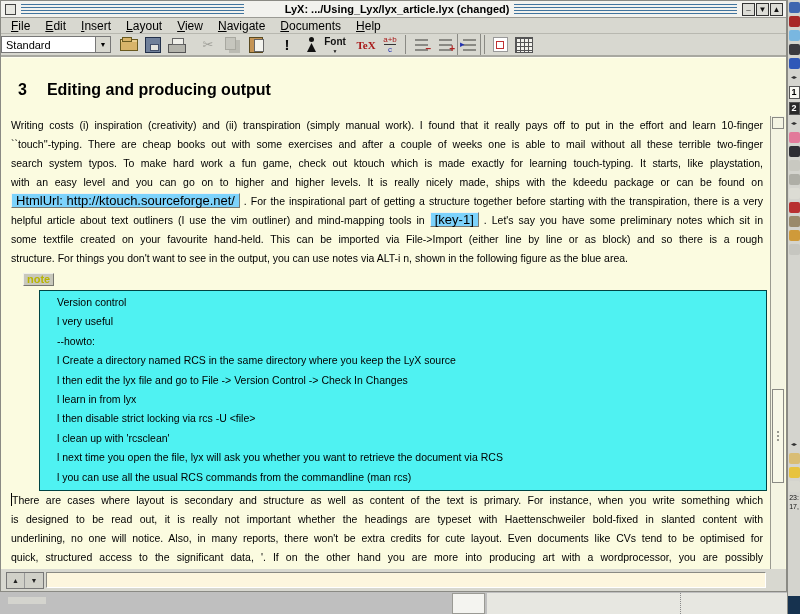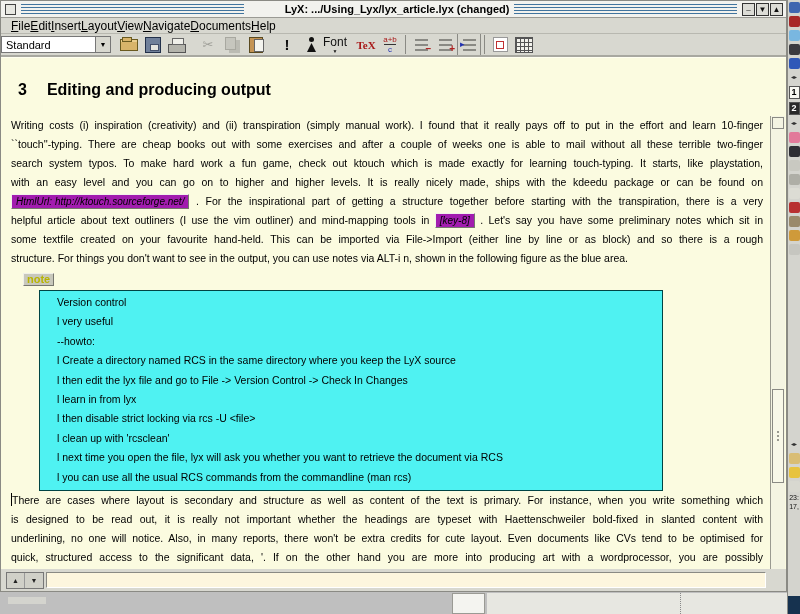--- a/index.html
+++ b/index.html
@@ -13,21 +13,21 @@
 
   
   .titlebar { height:17px; background:#f2f2ee; display:flex; align-items:center; border-bottom:1px solid #9a9a94; }
   .wmenu-btn { width:11px; height:11px; margin-left:4px; border:1px solid #444; background:#e8e8e2; }
   .stripes { flex:1; height:11px; margin:0 5px; background:repeating-linear-gradient(to bottom,#41749e 0 1px,#f2f2ee 1px 3px); }
   .wtitle { font-size:11px; font-weight:bold; color:#000; white-space:nowrap;margin-left:36px; }
   .wbtns { display:flex; gap:1px; margin-right:3px; }
   .wbtn { width:13px; height:13px; border:1px solid #333; background:#dcdcd6; font-size:8px; line-height:11px; text-align:center; color:#111; }
 
   
-  .menubar { height:16px; display:flex; align-items:center; padding-left:10px; background:#d8d8d0; border-bottom:1px solid #b8b8b0; font-size:12px; color:#000; }
+  .menubar { height:16px; display:flex; align-items:center; gap:15px; padding-left:10px; background:#d8d8d0; border-bottom:1px solid #b8b8b0; font-size:12px; color:#000; }
   .mitem { cursor:default; white-space:nowrap; }
   .mn { text-decoration:underline; }
 
   
   .toolbar { height:23px; display:flex; align-items:center; background:#d8d8d0; border-bottom:2px solid #a8a8a0; }
   .combo { width:110px; height:17px; background:#fff; border:1px solid #777; display:flex; align-items:center; font-size:11px; margin-right:6px; }
   .combo-label { flex:1; padding-left:4px; }
   .combo-arrow { width:15px; height:100%; border-left:1px solid #777; background:#d8d8d0; font-size:7px; text-align:center; line-height:15px; }
   .tbtn { width:24px; height:21px; position:relative; display:flex; align-items:center; justify-content:center; flex-direction:column; }
   .tgap { width:7px; height:21px; }
@@ -41,21 +41,21 @@
   .ic-floppy::after { content:""; position:absolute; bottom:4px; left:9px; width:7px; height:5px; background:#e6e6e0; border:1px solid #44506a; }
   .ic-printer::before { content:""; width:16px; height:7px; background:#b4b4ac; border:1px solid #555; margin-top:7px; }
   .ic-printer::after { content:""; position:absolute; top:4px; left:7px; width:10px; height:5px; background:#efefe9; border:1px solid #666; }
   .ic-cut .tbglyph { font-size:13px; color:#5a5a54; }
   .ic-copy::before { content:""; width:9px; height:11px; background:#b2b2aa; border:1px solid #707068; box-shadow:4px 3px 0 #9a9a92; margin-right:4px; margin-bottom:3px; }
   .ic-paste::before { content:""; width:12px; height:14px; background:#c49454; border:1px solid #5a4a20; }
   .ic-paste::after { content:""; position:absolute; top:5px; left:10px; width:8px; height:11px; background:#f4f4ee; border:1px solid #666; }
   .ic-emph .tbglyph { font-weight:bold; font-size:15px; }
   .ic-noun::before { content:""; position:absolute; top:3px; left:10px; width:5px; height:5px; border-radius:50%; background:#111; }
   .ic-noun::after { content:""; position:absolute; top:9px; left:8px; width:9px; height:9px; background:#111; clip-path:polygon(50% 0,100% 100%,0 100%); }
-  .ic-font .tbglyph { font-size:12px; font-weight:normal; }
+  .ic-font .tbglyph { font-size:10px; font-weight:bold; }
   .ic-font::after { content:"▼"; font-size:5px; color:#111; }
   .ic-tex .tbglyph { font-family:"Liberation Serif",serif; font-weight:bold; font-size:11px; color:#a81818; }
   .ic-math .tbglyph { font-size:8px; line-height:8px; color:#a81818; }
   .ic-math::after { content:"c"; font-size:8px; line-height:9px; color:#2030b0; border-top:1px solid #333; padding:0 4px; }
   .ic-listminus::before, .ic-listplus::before, .ic-indent::before { content:""; width:13px; height:12px; background:repeating-linear-gradient(to bottom,#8a8a84 0 2px,transparent 2px 5px); }
   .ic-listminus::after { content:"–"; position:absolute; right:2px; bottom:1px; color:#b02020; font-size:10px; font-weight:bold; }
   .ic-listplus::after { content:"+"; position:absolute; right:2px; bottom:1px; color:#b02020; font-size:10px; font-weight:bold; }
   .ic-indent { border-left:1px solid #8a8a84; border-right:1px solid #8a8a84; }
   .ic-indent::after { content:"▸"; position:absolute; left:2px; top:5px; color:#2030b0; font-size:9px; }
   .ic-figure::before { content:""; width:13px; height:13px; background:#fff; border:1px solid #999; }
@@ -64,25 +64,25 @@
       background-image:repeating-linear-gradient(to bottom,#555 0 1px,transparent 1px 4px),repeating-linear-gradient(to right,#555 0 1px,transparent 1px 4px);
       border:1px solid #555; }
 
   
   .docarea { position:relative; height:512px; background:#fbfbe0; overflow:hidden; border-top:1px solid #fffff0; }
   .textcol { position:absolute; left:10px; top:0; width:752px; }
   .heading { margin:23px 0 17px 7px; font-size:16px; font-weight:bold; color:#000; display:flex; }
   .hnum { margin-right:20px; }
   .tline { font-size:10.5px; line-height:19px; height:19px; color:#000; text-align:justify; text-align-last:justify; overflow:hidden; white-space:nowrap; }
   .lastline { text-align-last:left; }
-  .inset-btn { display:inline-block; background:#a21caf; border:1px solid; border-color:#f2f2ea #77776f #77776f #f2f2ea; padding:0 4px; font-size:10px; line-height:13px; color:#000; vertical-align:baseline;font-style:italic; }
+  .inset-btn { display:inline-block; background:#7dd3fc; border:1px solid; border-color:#f2f2ea #77776f #77776f #f2f2ea; padding:0 4px; font-size:13px; line-height:13px; color:#000; vertical-align:baseline; }
   .caret { display:inline-block; width:1px; height:13px; background:#000; vertical-align:-2px; }
 
   .note-btn { display:inline-block; margin:5px 0 4px 12px; background:#c8c8bc; border:1px solid; border-color:#f0f0e8 #77776f #77776f #f0f0e8; padding:0 3px; font-size:11px; line-height:11px; font-weight:bold; color:#b8b400; }
-  .notebox { margin-left:28px; width:624px; background:#4ff2f2; border:1px solid #063; border-color:#044; padding:2px 4px 3px 17px; }
+  .notebox { margin-left:28px; width:728px; background:#4ff2f2; border:1px solid #063; border-color:#044; padding:2px 4px 3px 17px; }
   .nline { font-size:10.5px; line-height:19.4px; color:#000; white-space:nowrap; overflow:hidden; }
   .para2 { }
 
   
   .vscroll { position:absolute; right:1px; top:58px; width:15px; height:533px; background:#f4f4e2; border-left:1px solid #9a9a90; }
   .vs-cap { position:absolute; left:1px; width:12px; height:12px; border:1px solid #8a8a84; background:#f4f4e2; }
   .vs-top { top:1px; }
   .vs-thumb { position:absolute; left:1px; top:273px; width:12px; height:94px; border:1px solid #8a8a84; background:#f8f8e8; display:flex; flex-direction:column; align-items:center; justify-content:center; gap:2px; }
   .vs-thumb i { width:2px; height:2px; background:#9a9a90; }
 
@@ -218,21 +218,21 @@
           <span class="hnum">3</span>
           <span>Editing and producing output</span>
         </div>
 
         <div>
             <div class="tline">Writing costs (i) inspiration (creativity) and (ii) transpiration (simply manual work). I found that it really pays off to put in the effort and learn 10-finger</div>
             <div class="tline">``touch''-typing. There are cheap books out with some exercises and after a couple of weeks one is able to mail without all these terrible two-finger</div>
             <div class="tline">search system typos. To make hard work a fun game, check out ktouch which is made exactly for learning touch-typing. It starts, like playstation,</div>
             <div class="tline">with an easy level and you can go on to higher and higher levels. It is really nicely made, ships with the kdeedu package or can be found on</div>
             <div class="tline"><span class="inset-btn">HtmlUrl: http://ktouch.sourceforge.net/</span> . For the inspirational part of getting a structure together before starting with the transpiration, there is a very</div>
-            <div class="tline">helpful article about text outliners (I use the vim outliner) and mind-mapping tools in <span class="inset-btn">[key-8]</span> . Let's say you have some preliminary notes which sit in</div>
+            <div class="tline">helpful article about text outliners (I use the vim outliner) and mind-mapping tools in <span class="inset-btn">[key-1]</span> . Let's say you have some preliminary notes which sit in</div>
             <div class="tline">some textfile created on your favourite hand-held. This can be imported via File-&gt;Import (either line by line or as block) and so there is a rough</div>
             <div class="tline lastline">structure. For things you don't want to see in the output, you can use notes via ALT-i n, shown in the following figure as the blue area.</div>
           </div>
 
         <div>
           <span class="note-btn">note</span>
         </div>
 
         <div class="notebox">
           <div class="nline">Version control</div>

